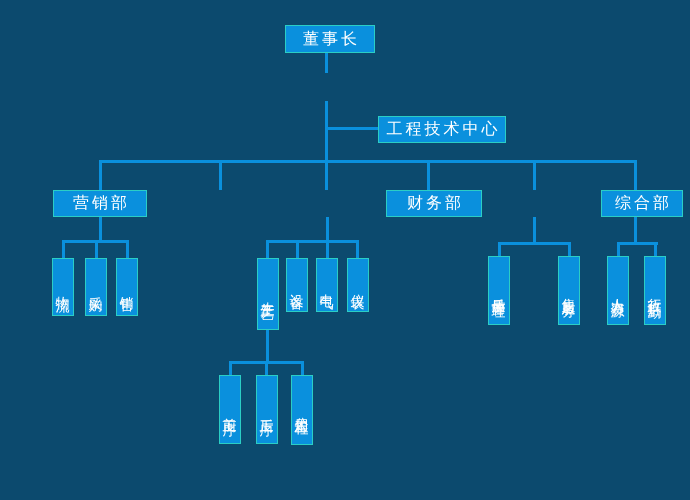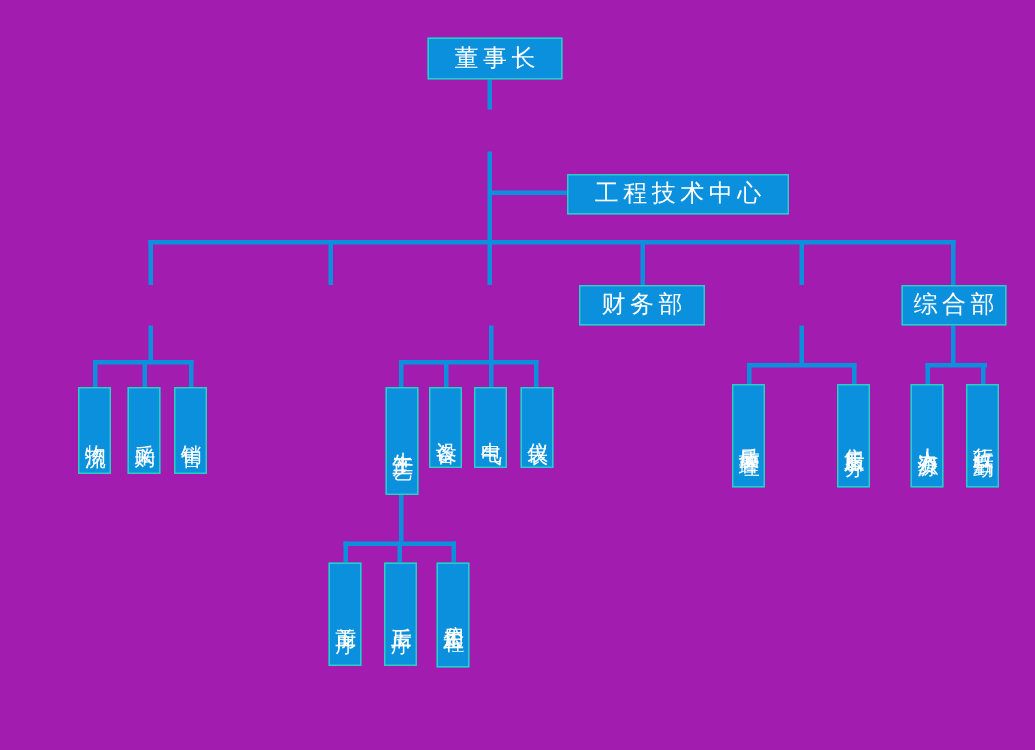--- a/index.html
+++ b/index.html
@@ -5,21 +5,21 @@
   html, body {
     margin: 0;
     padding: 0;
     background: #ffffff;
     font-family: "DejaVu Sans", "Liberation Sans", sans-serif;
   }
   #canvas {
     position: relative;
     width: 690px;
     height: 500px;
-    background: #a21caf;
+    background: #0c4a6e;
     overflow: hidden;
   }
   .node {
     position: absolute;
     background: var(--node-fill, #0a90dd);
     border: 1px solid var(--node-border, #2bcec5);
     color: var(--node-text, #ffffff);
     display: flex;
     align-items: center;
     justify-content: center;
@@ -88,24 +88,25 @@
   <div class="line" style="left:498px;top:242px;width:73px;height:3px"></div>
   <div class="line" style="left:498px;top:242px;width:3px;height:14px"></div>
   <div class="line" style="left:568px;top:242px;width:3px;height:14px"></div>
 
   <div class="line" style="left:634px;top:217px;width:3px;height:25px"></div>
   <div class="line" style="left:617px;top:242px;width:41px;height:3px"></div>
   <div class="line" style="left:617px;top:242px;width:3px;height:14px"></div>
   <div class="line" style="left:654px;top:242px;width:3px;height:14px"></div>
 
   <div class="node h" style="left:285px;top:25px;width:90px;height:28px">董事长</div>
-  <div class="node h" style="left:378px;top:116px;width:148px;height:27px">工程技术中心</div>
+  <div class="node h" style="left:378px;top:116px;width:128px;height:27px">工程技术中心</div>
 
-  <div class="node h" style="left:386px;top:190px;width:84px;height:27px">财务部</div>
-  <div class="node h" style="left:601px;top:190px;width:70px;height:27px">综合部</div>
+  <div class="node h" style="left:53px;top:190px;width:94px;height:27px">营销部</div>
+  <div class="node h" style="left:386px;top:190px;width:96px;height:27px">财务部</div>
+  <div class="node h" style="left:601px;top:190px;width:82px;height:27px">综合部</div>
 
   <div class="node v" style="left:52px;top:258px;width:22px;height:58px">物流</div>
   <div class="node v" style="left:85px;top:258px;width:22px;height:58px">采购</div>
   <div class="node v" style="left:116px;top:258px;width:22px;height:58px">销售</div>
 
   <div class="node v" style="left:257px;top:258px;width:22px;height:72px">生产工艺</div>
   <div class="node v" style="left:286px;top:258px;width:22px;height:54px">设备</div>
   <div class="node v" style="left:316px;top:258px;width:22px;height:54px">电气</div>
   <div class="node v" style="left:347px;top:258px;width:22px;height:54px">仪表</div>
 

